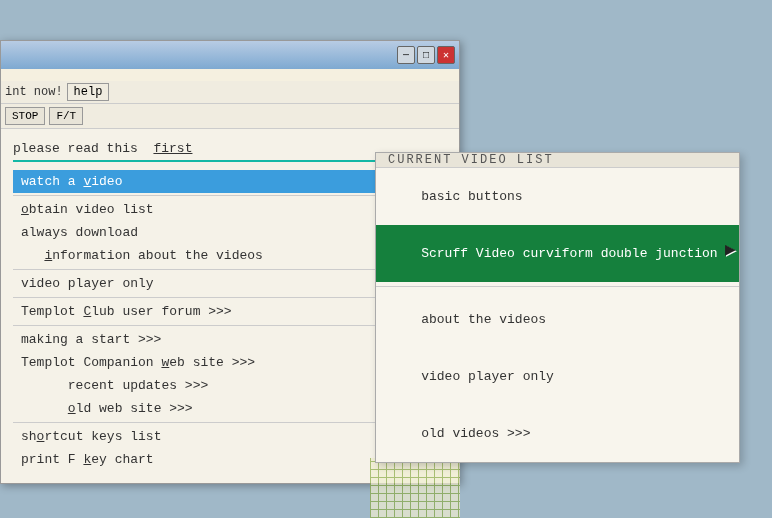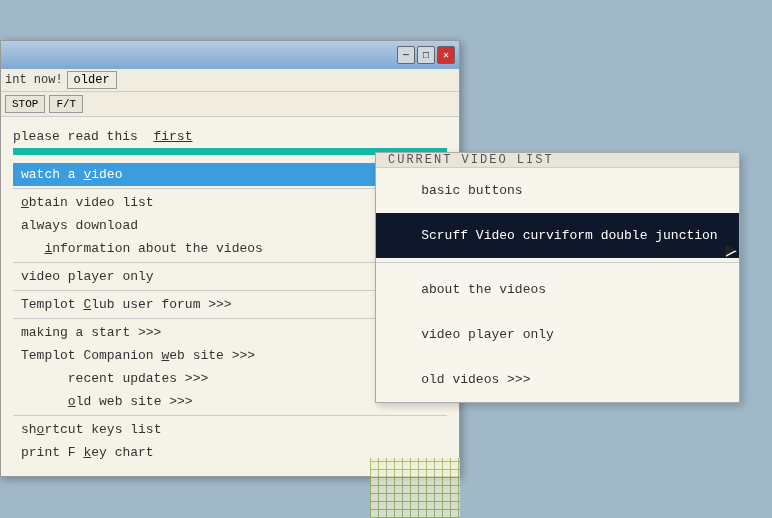--- a/index.html
+++ b/index.html
@@ -53,20 +53,21 @@
       font-weight: bold;
     }
 
     .menu-bar {
       background: #f0ece0;
       padding: 2px 4px;
       border-bottom: 1px solid #ccc;
       display: flex;
       align-items: center;
       gap: 4px;
+      margin-top: 12px;
     }
 
     .menu-label {
       font-size: 12px;
       color: #333;
       font-family: 'Courier New', Courier, monospace;
     }
 
     .menu-item-help {
       border: 1px solid #999;
@@ -98,21 +99,21 @@
     .content-area {
       padding: 8px 12px;
       background: #f5f2e8;
     }
 
     .please-read {
       font-family: 'Courier New', Courier, monospace;
       font-size: 13px;
       color: #333;
       padding: 4px 0;
-      border-bottom: 7px solid #14b8a6;
+      border-bottom: 2px solid #14b8a6;
       margin-bottom: 4px;
     }
 
     .please-read u { text-decoration: underline; }
 
     .menu-list {
       padding: 4px 0;
     }
 
     .menu-list-item {
@@ -157,30 +158,30 @@
       background: #e8e4d8;
       padding: 0 12px;
       font-family: 'Courier New', Courier, monospace;
       font-size: 12px;
       color: #555;
       letter-spacing: 2px;
       border-bottom: 1px solid #ccc;
     }
 
     .submenu-item {
-      padding: 0 14px;
+      padding: 6px 14px;
       font-family: 'Courier New', Courier, monospace;
       font-size: 13px;
       color: #333;
       cursor: pointer;
       white-space: pre;
     }
 
     .submenu-item.selected {
-      background: #0f172a;
+      background: #15803d;
       color: white;
     }
 
     .submenu-separator {
       height: 1px;
       background: #ccc;
       margin: 4px 0;
     }
 
     
@@ -221,21 +222,21 @@
 <div class="main-window">
 
   <div class="title-bar">
     <div class="title-btn">─</div>
     <div class="title-btn">□</div>
     <div class="title-btn close">✕</div>
   </div>
 
   <div class="menu-bar">
     <span class="menu-label">int now!</span>
-    <button class="menu-item-help">older</button>
+    <button class="menu-item-help">help</button>
   </div>
 
   <div class="toolbar">
     <button class="toolbar-btn">STOP</button>
     <button class="toolbar-btn">F/T</button>
   </div>
 
   <div class="content-area">
     <div class="please-read">
       please read this &nbsp;<u>first</u>

